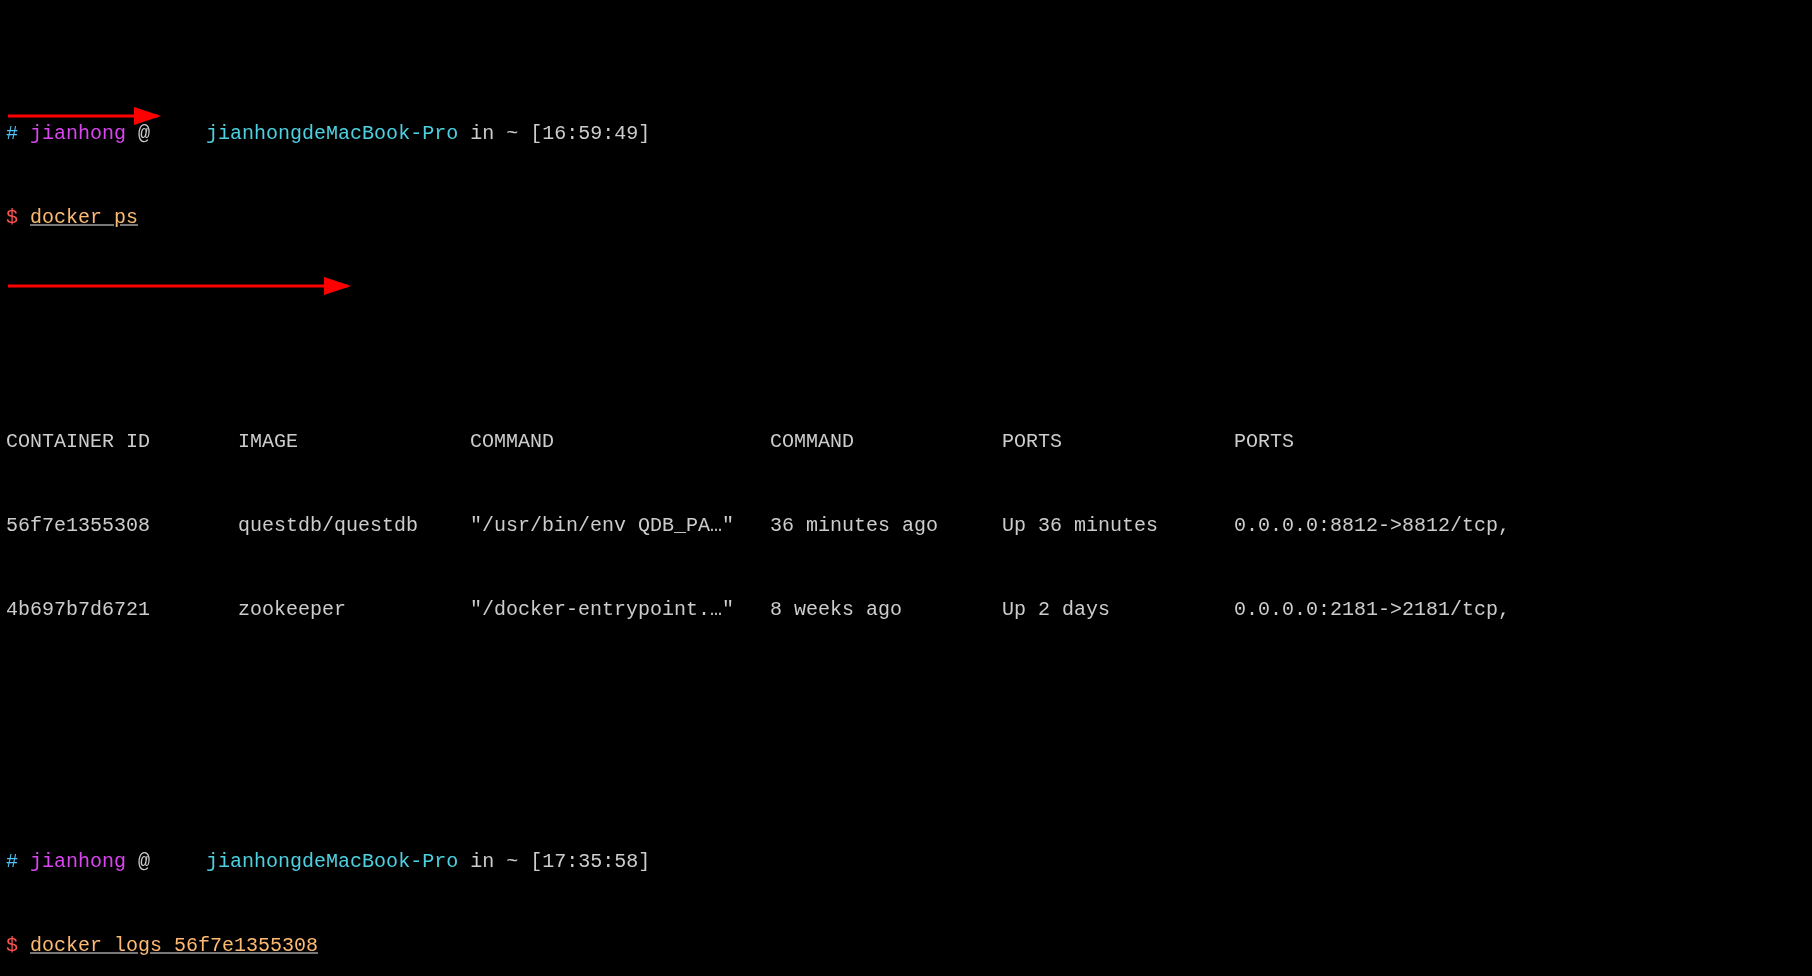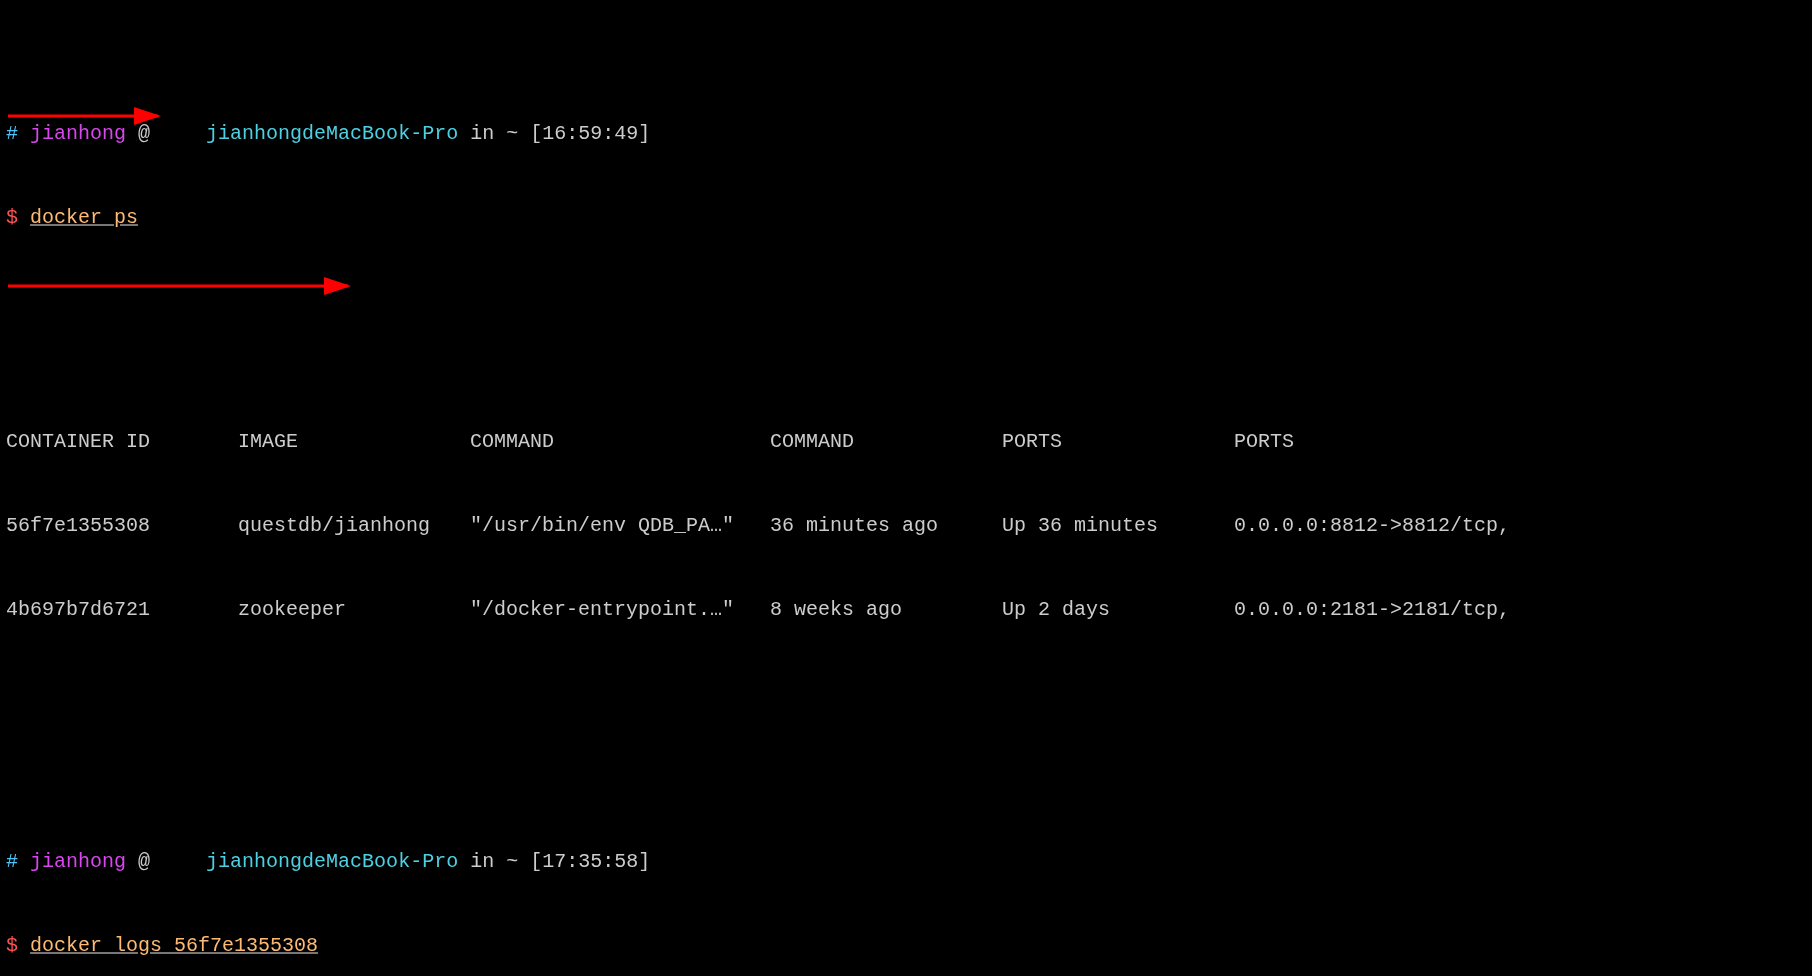--- a/index.html
+++ b/index.html
@@ -58,21 +58,21 @@
         </defs>
       <line x1="0" y1="10" x2="150" y2="10" stroke="#ff0000" stroke-width="3" marker-end="url(#ah1)"></line>
     </svg>
   </div>
 
   
   <div class="header-row">
     <span class="col0">CONTAINER ID</span><span class="col1">IMAGE</span><span class="col2">COMMAND</span><span class="col3">COMMAND</span><span class="col4">PORTS</span><span class="col5">PORTS</span>
   </div>
   <div class="data-row">
-    <span class="col0">56f7e1355308</span><span class="col1">questdb/jianhong</span><span class="col2">"/usr/bin/env QDB_PA…"</span><span class="col3">36 minutes ago</span><span class="col4">Up 36 minutes</span><span class="col5">0.0.0.0:8812-&gt;8812/tcp,</span>
+    <span class="col0">56f7e1355308</span><span class="col1">questdb/questdb</span><span class="col2">"/usr/bin/env QDB_PA…"</span><span class="col3">36 minutes ago</span><span class="col4">Up 36 minutes</span><span class="col5">0.0.0.0:8812-&gt;8812/tcp,</span>
   </div>
   <div class="data-row">
     <span class="col0">4b697b7d6721</span><span class="col1">zookeeper</span><span class="col2">"/docker-entrypoint.…"</span><span class="col3">8 weeks ago</span><span class="col4">Up 2 days</span><span class="col5">0.0.0.0:2181-&gt;2181/tcp,</span>
   </div>
 
   <div>&nbsp;</div>
 
   
   <div><span class="prompt-hash">#</span> <span class="user">jianhong</span> <span class="at">@</span> <span class="host">jianhongdeMacBook-Pro</span> <span class="at">in</span> <span class="at">~</span> <span class="time">[17:35:58]</span></div>
   <div><span class="dollar">$</span> <span class="cmd">docker logs 56f7e1355308</span></div>

